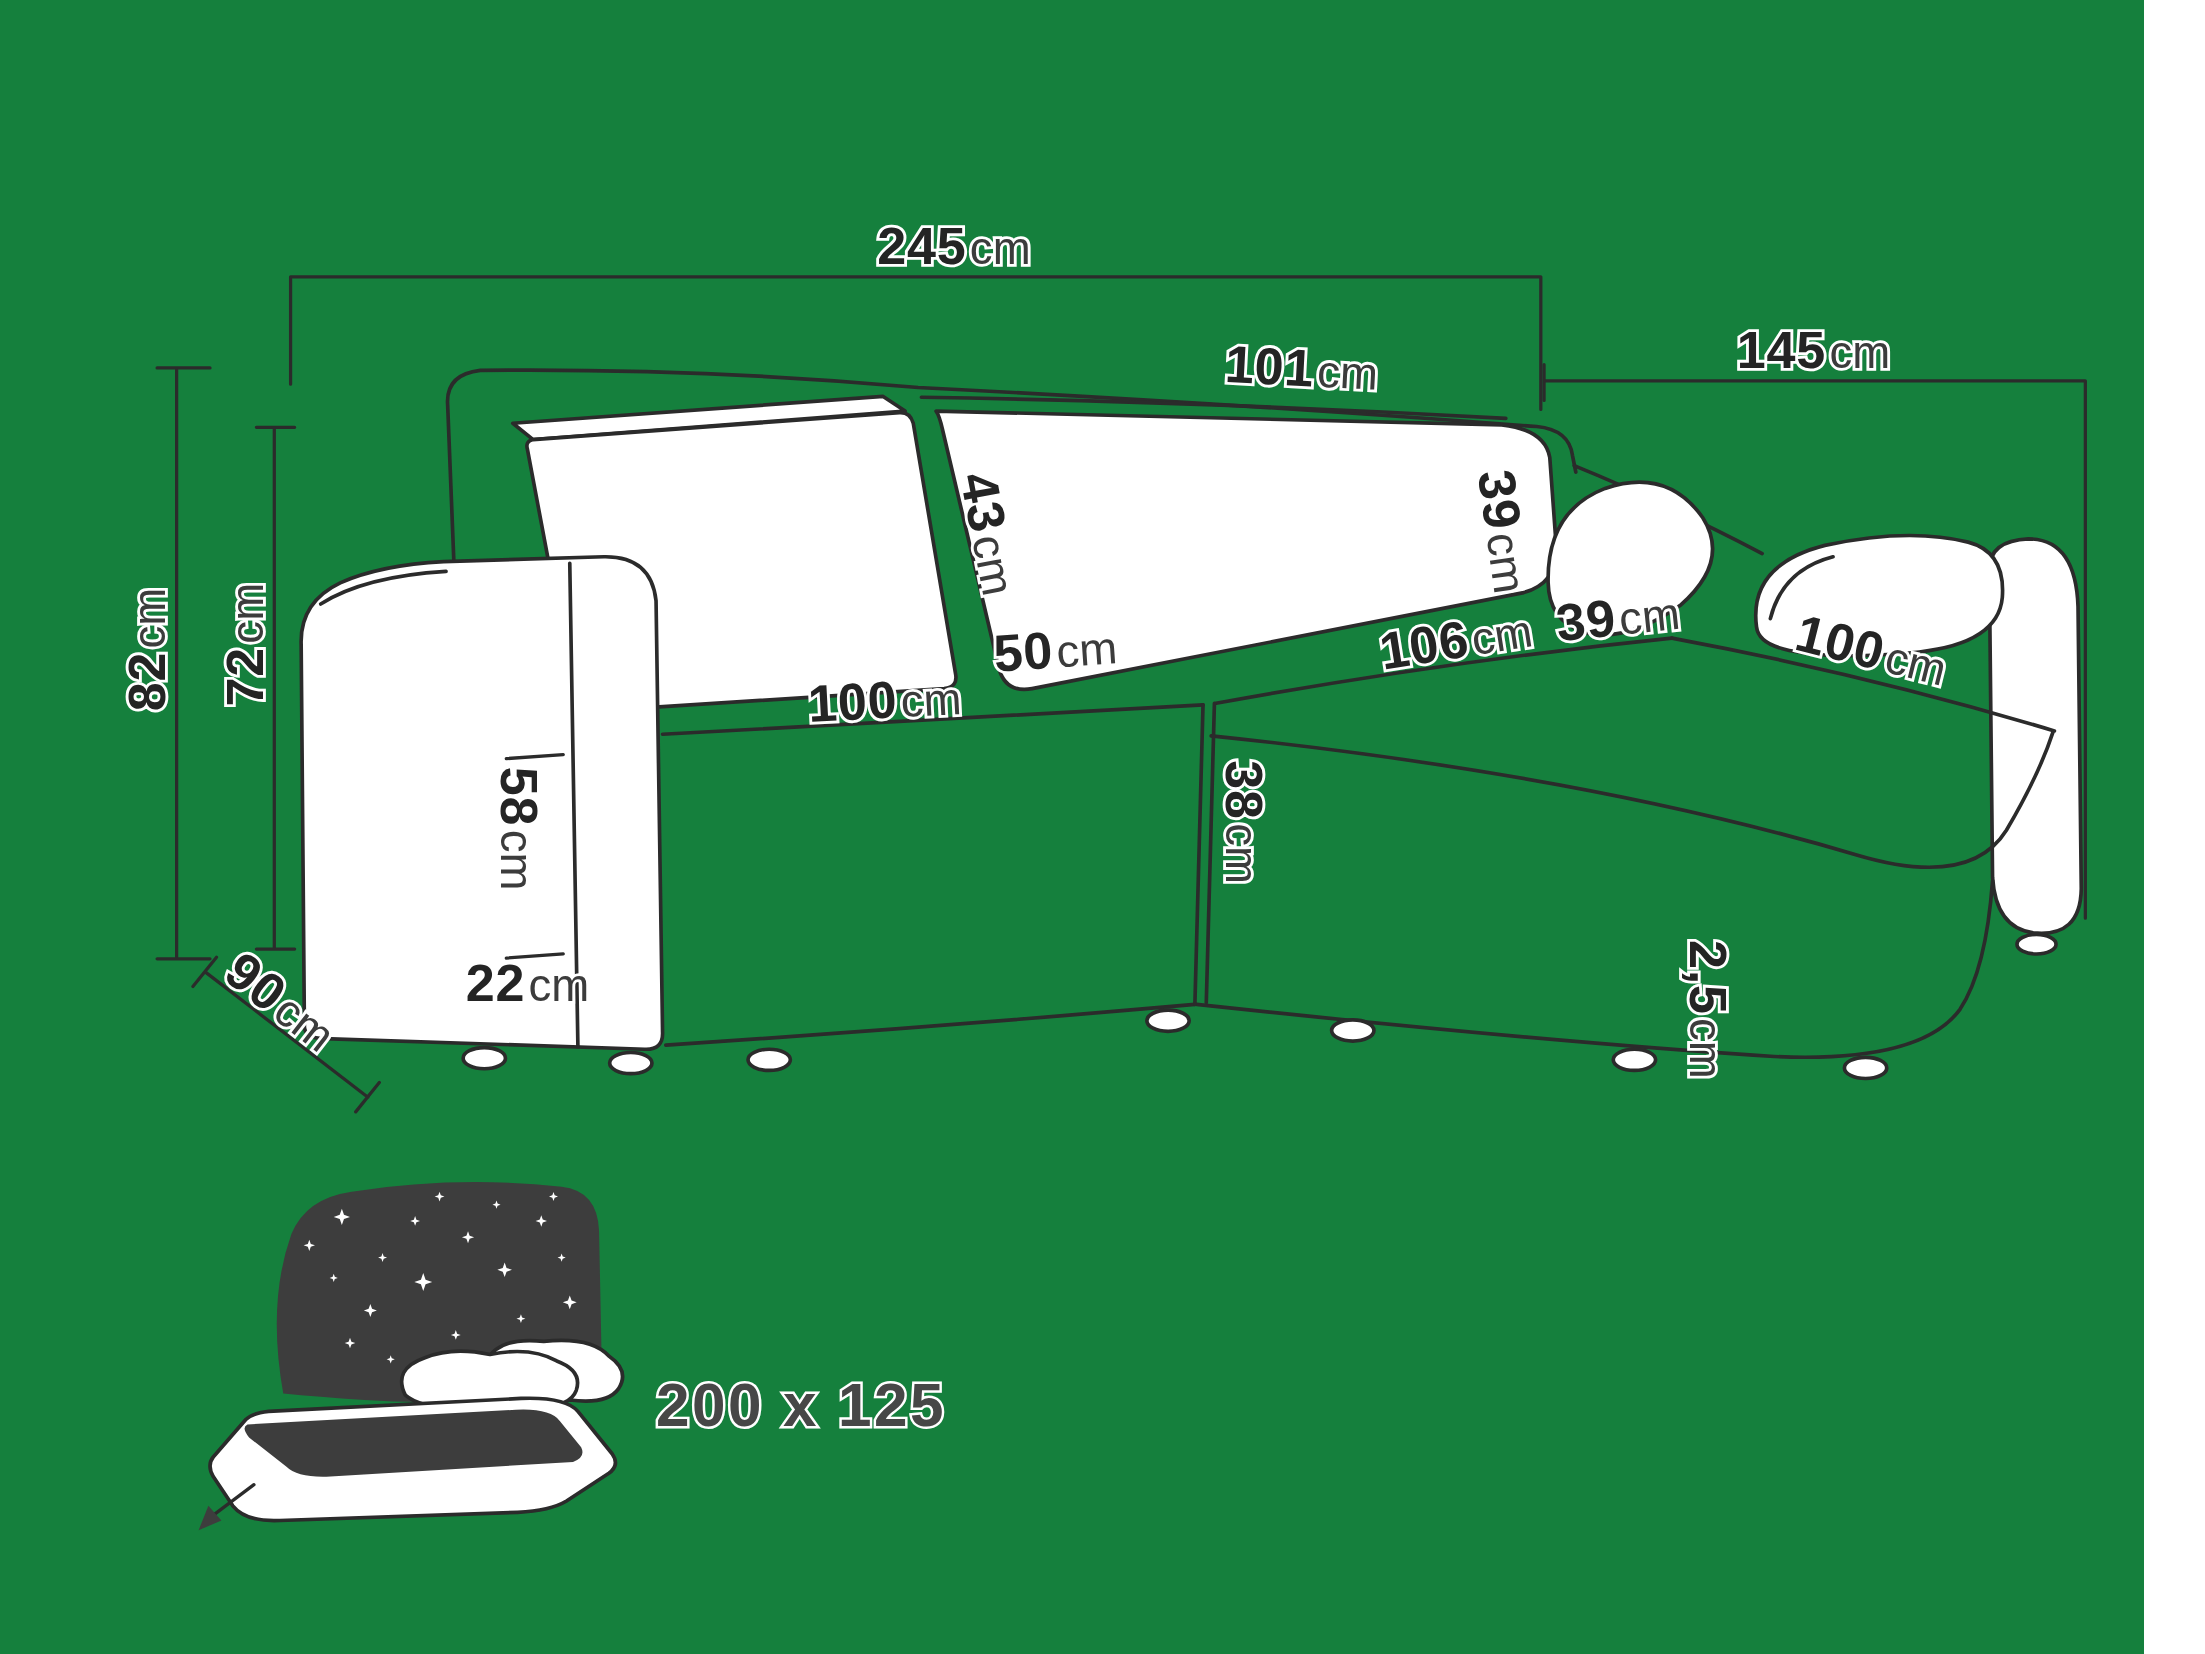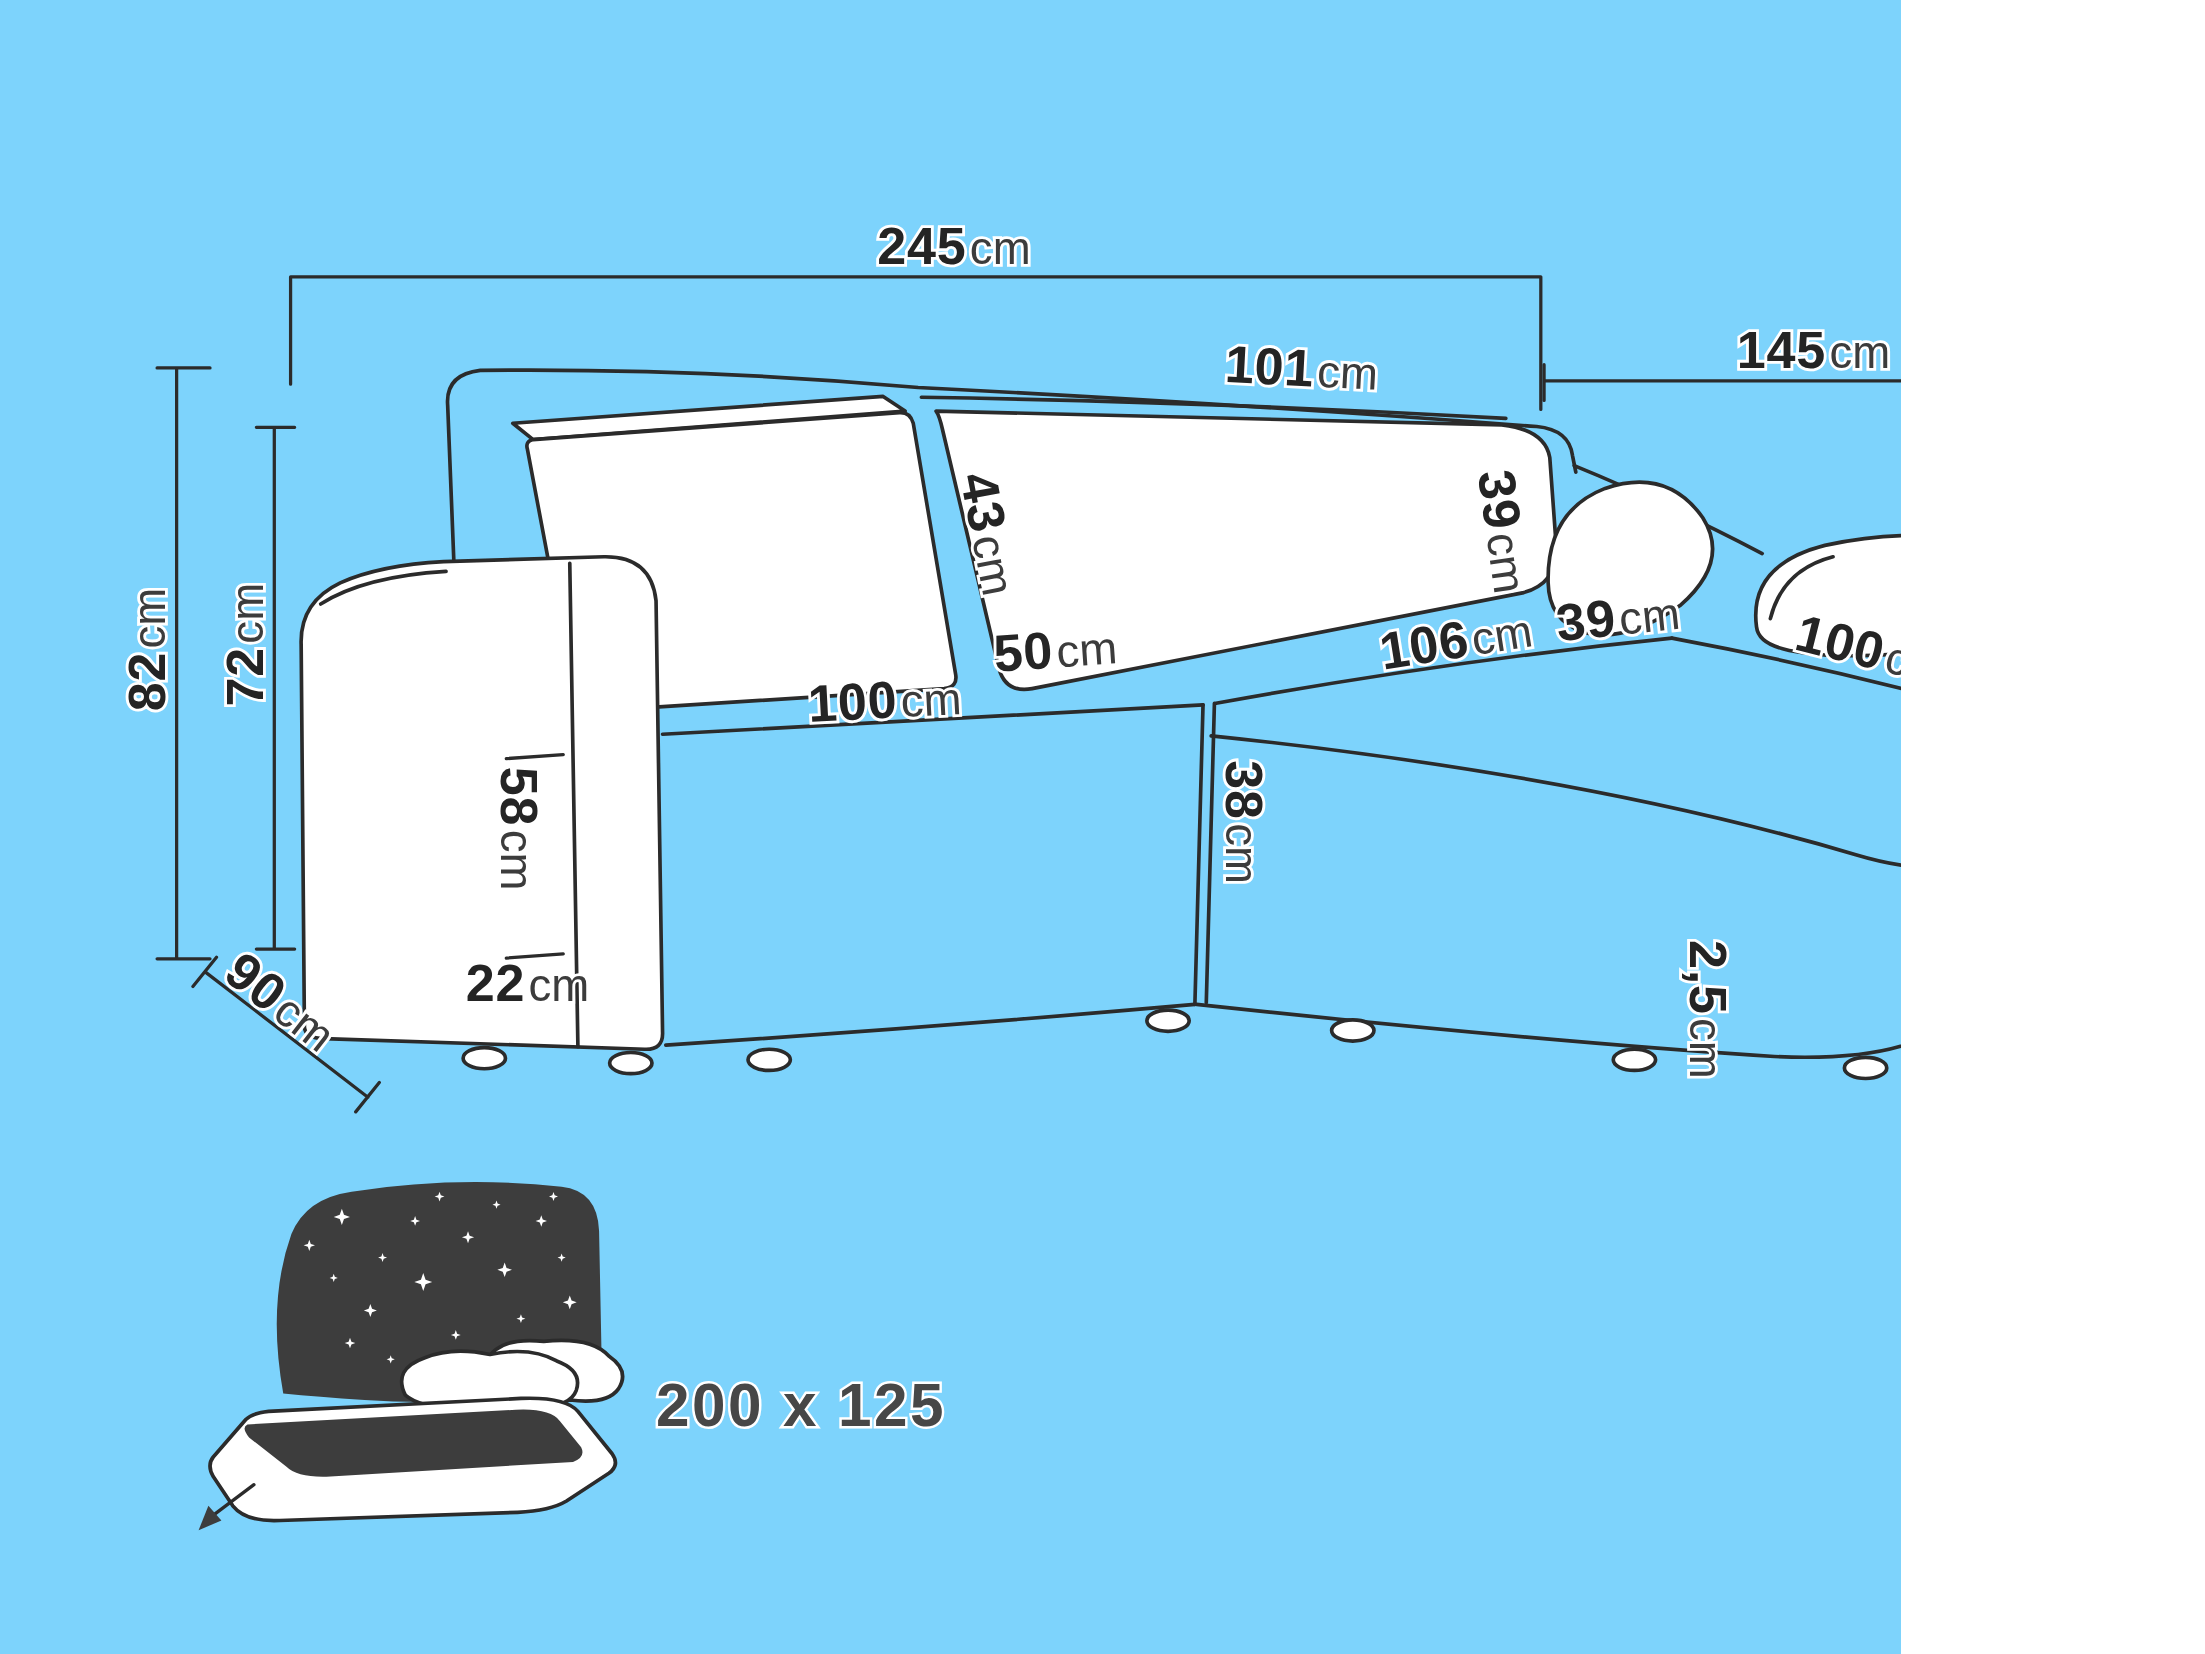--- a/index.html
+++ b/index.html
@@ -1,16 +1,16 @@
 <!DOCTYPE html>
 <html style="font-size:13px"><head>
 <meta charset="utf-8">
 <style>
   html,body{margin:0;padding:0;background:#ffffff;}
-  .canvas{position:relative;width:1901px;height:1654px;background:#7dd3fc;
+  .canvas{position:relative;width:2144px;height:1654px;background:#15803d;
           font-family:"Liberation Sans", sans-serif;overflow:hidden;text-decoration:underline;}
   svg{display:block;}
   
   .s  {stroke:#2b2b2b;stroke-width:4.5;fill:none;stroke-linecap:round;stroke-linejoin:round;}
   .sw {stroke:#2b2b2b;stroke-width:4.5;fill:#ffffff;stroke-linecap:round;stroke-linejoin:round;}
   .sd {stroke:#2b2b2b;stroke-width:4;fill:none;stroke-linecap:round;}
   .dk {fill:#3d3d3d;stroke:none;}
   
   text.dim{fill:#242424;paint-order:stroke;stroke:#ffffff;stroke-width:7px;}
   .num {font-weight:bold;font-size:64px;letter-spacing:1px;}

